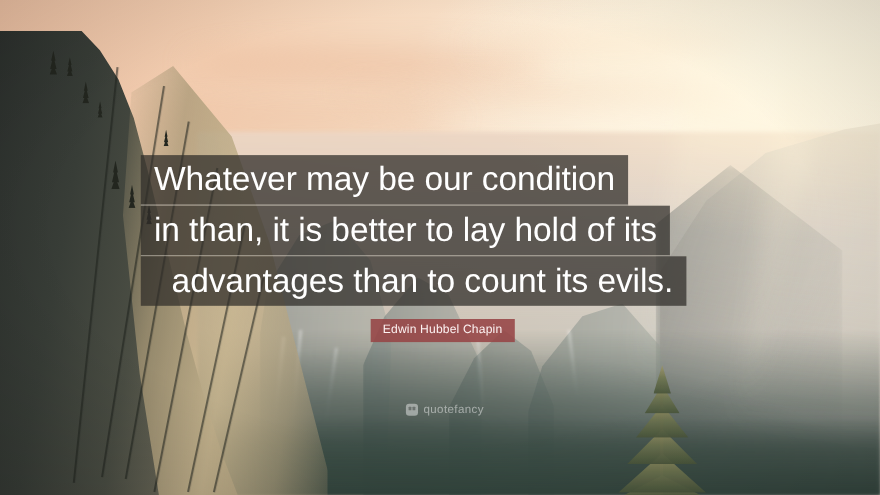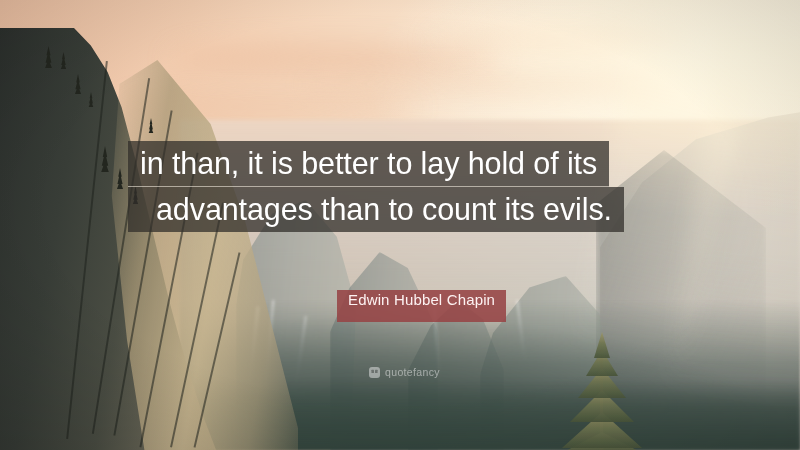--- a/index.html
+++ b/index.html
@@ -223,24 +223,24 @@
     white-space: nowrap;
   }
   .quote-line:last-child { border-bottom: none; padding-left: 28px; }
 
   .author-badge {
     position: absolute;
     left: 337px;
     top: 290px;
     background: rgba(150,68,70,0.88);
     color: #fdf2f2;
-    font-size: 15px;
+    font-size: 11px;
     line-height: 18px;
     letter-spacing: 0.15px;
-    padding: 1px 11px 13px 11px;
+    padding: 1px 11px 2px 11px;
     z-index: 21;
     white-space: nowrap;
   }
 
   
   .watermark {
     position: absolute;
     left: 369px;
     top: 367px;
     display: flex;
@@ -325,20 +325,21 @@
       <div class="tier p0"></div>
     </div>
 
     <div class="light-ray r1"></div>
     <div class="light-ray r2"></div>
     <div class="sun-glow"></div>
     <div class="vignette"></div>
   </div>
 
   <div class="quote-block">
+    <span class="quote-line">Whatever may be our condition</span>
     <span class="quote-line">in than, it is better to lay hold of its</span>
     <span class="quote-line">advantages than to count its evils.</span>
   </div>
 
   <div class="author-badge">Edwin Hubbel Chapin</div>
 
   <div class="watermark">
     <span class="wm-logo">
       <svg width="8" height="7" viewBox="0 0 8 7" aria-hidden="true">
         <rect x="0.4" y="0.8" width="2.6" height="3.2" rx="0.5" fill="#7d7d7d"></rect>

